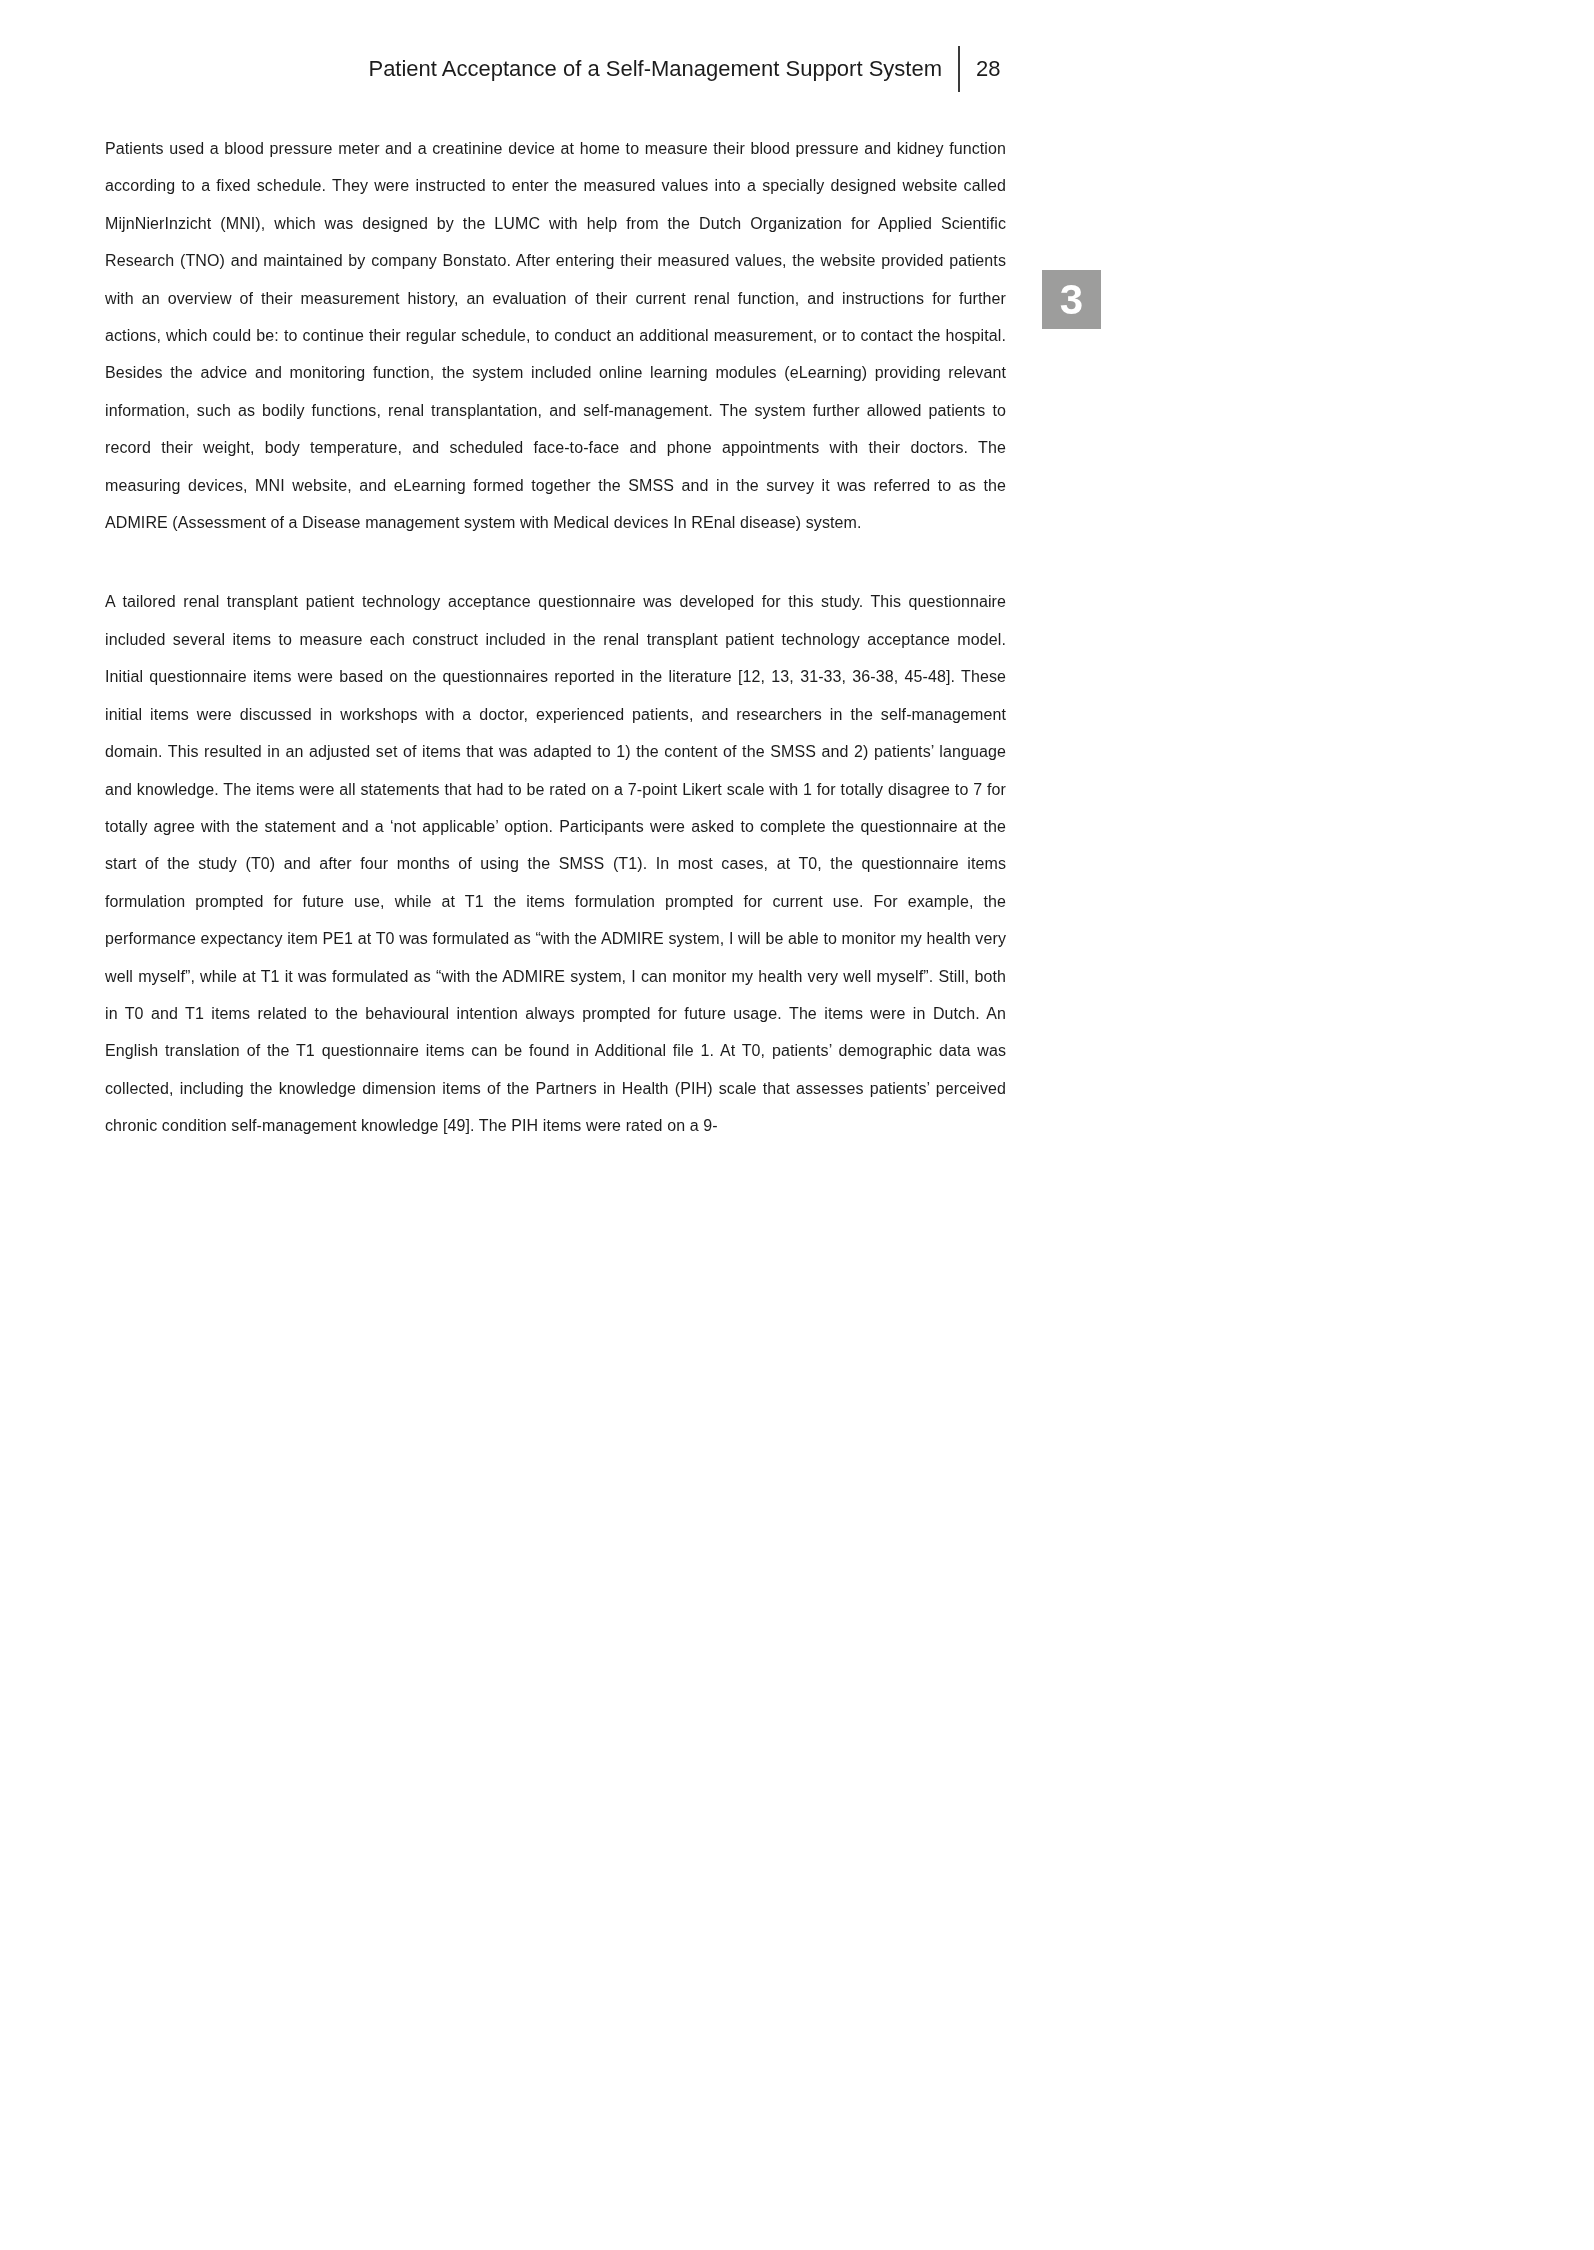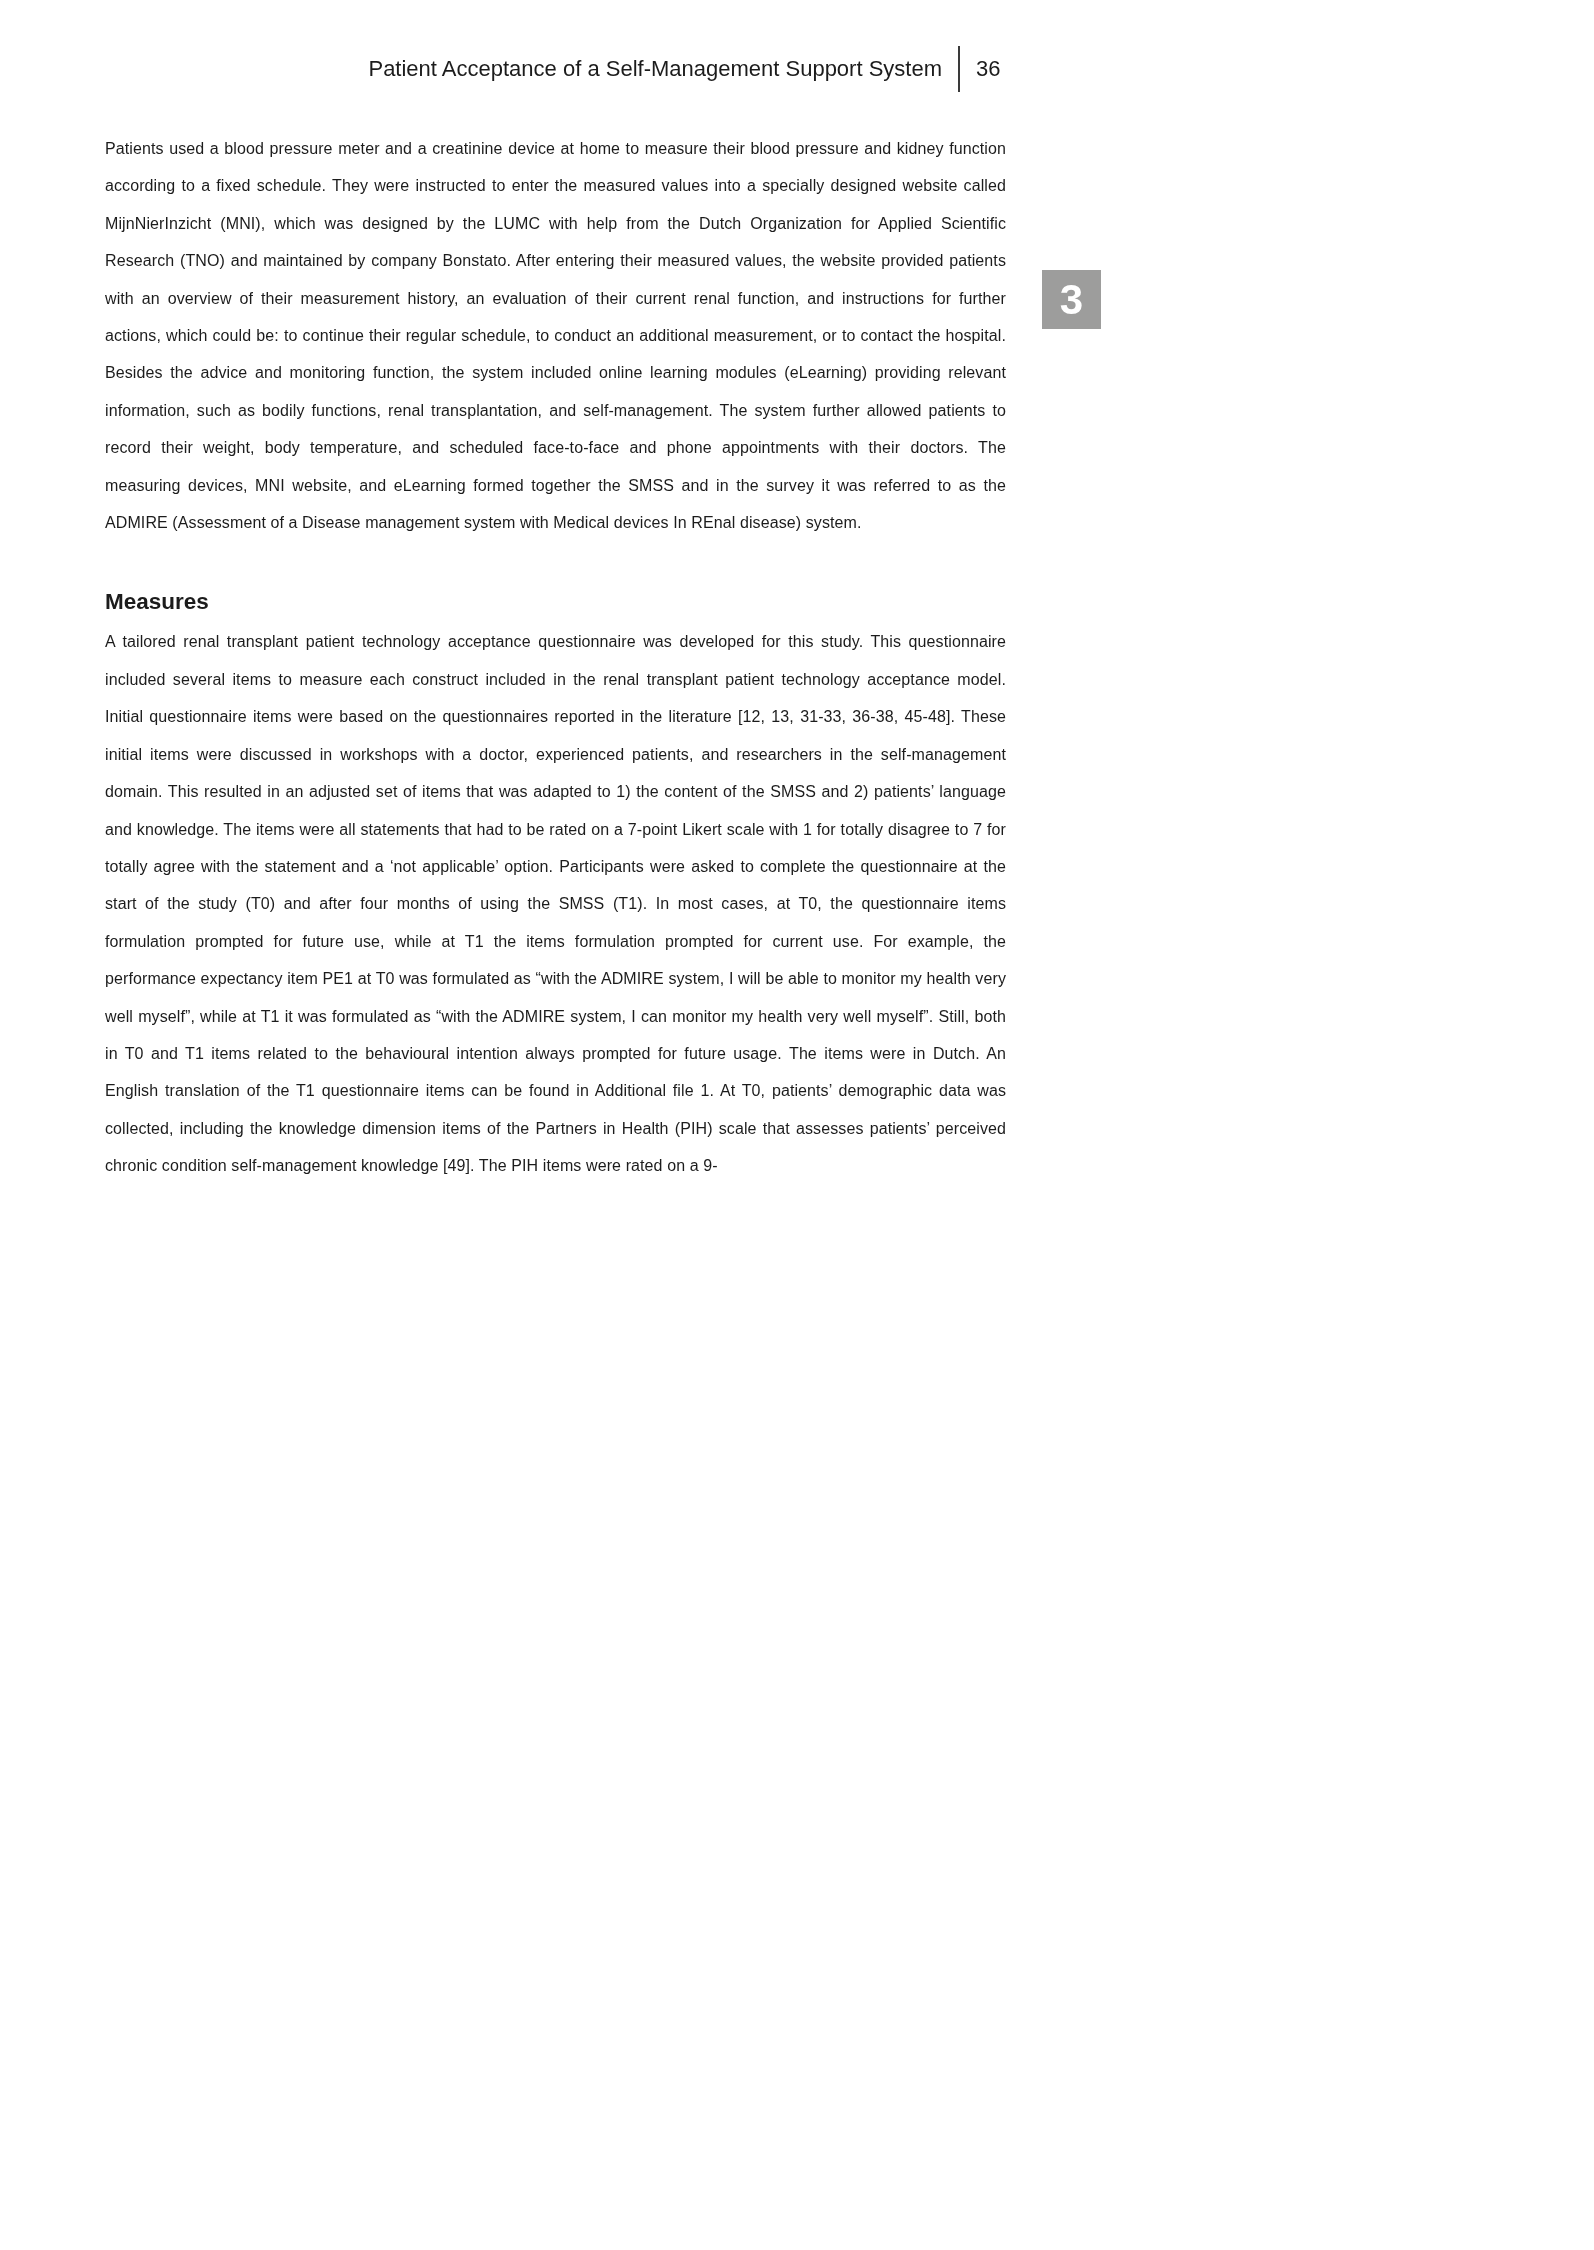--- a/index.html
+++ b/index.html
@@ -76,31 +76,30 @@
   }
 </style>
 </head>
 <body>
 
 <div class="page">
 
   <header class="page-header">
     <span class="header-title">Patient Acceptance of a Self-Management Support System</span>
     <span class="header-divider"></span>
-    <span class="header-page-number">36</span>
+    <span class="header-page-number">28</span>
   </header>
 
   <div class="chapter-tab" style="background: rgb(157, 157, 156);">3</div>
 
   <main class="content">
 
     <section class="section">
       <p class="body-text">Patients used a blood pressure meter and a creatinine device at home to measure their blood pressure and kidney function according to a fixed schedule. They were instructed to enter the measured values into a specially designed website called MijnNierInzicht (MNI), which was designed by the LUMC with help from the Dutch Organization for Applied Scientific Research (TNO) and maintained by company Bonstato. After entering their measured values, the website provided patients with an overview of their measurement history, an evaluation of their current renal function, and instructions for further actions, which could be: to continue their regular schedule, to conduct an additional measurement, or to contact the hospital. Besides the advice and monitoring function, the system included online learning modules (eLearning) providing relevant information, such as bodily functions, renal transplantation, and self-management. The system further allowed patients to record their weight, body temperature, and scheduled face-to-face and phone appointments with their doctors. The measuring devices, MNI website, and eLearning formed together the SMSS and in the survey it was referred to as the ADMIRE (Assessment of a Disease management system with Medical devices In REnal disease) system.</p>
     </section>
 
     <section class="section">
-      <h2 class="section-heading">Measures</h2>
       <p class="body-text">A tailored renal transplant patient technology acceptance questionnaire was developed for this study. This questionnaire included several items to measure each construct included in the renal transplant patient technology acceptance model. Initial questionnaire items were based on the questionnaires reported in the literature [12, 13, 31-33, 36-38, 45-48]. These initial items were discussed in workshops with a doctor, experienced patients, and researchers in the self-management domain. This resulted in an adjusted set of items that was adapted to 1) the content of the SMSS and 2) patients’ language and knowledge. The items were all statements that had to be rated on a 7-point Likert scale with 1 for totally disagree to 7 for totally agree with the statement and a ‘not applicable’ option. Participants were asked to complete the questionnaire at the start of the study (T0) and after four months of using the SMSS (T1). In most cases, at T0, the questionnaire items formulation prompted for future use, while at T1 the items formulation prompted for current use. For example, the performance expectancy item PE1 at T0 was formulated as “with the ADMIRE system, I will be able to monitor my health very well myself”, while at T1 it was formulated as “with the ADMIRE system, I can monitor my health very well myself”. Still, both in T0 and T1 items related to the behavioural intention always prompted for future usage. The items were in Dutch. An English translation of the T1 questionnaire items can be found in Additional file 1. At T0, patients’ demographic data was collected, including the knowledge dimension items of the Partners in Health (PIH) scale that assesses patients’ perceived chronic condition self-management knowledge [49]. The PIH items were rated on a 9-</p>
     </section>
 
   </main>
 
 </div>
 
 </body></html>

